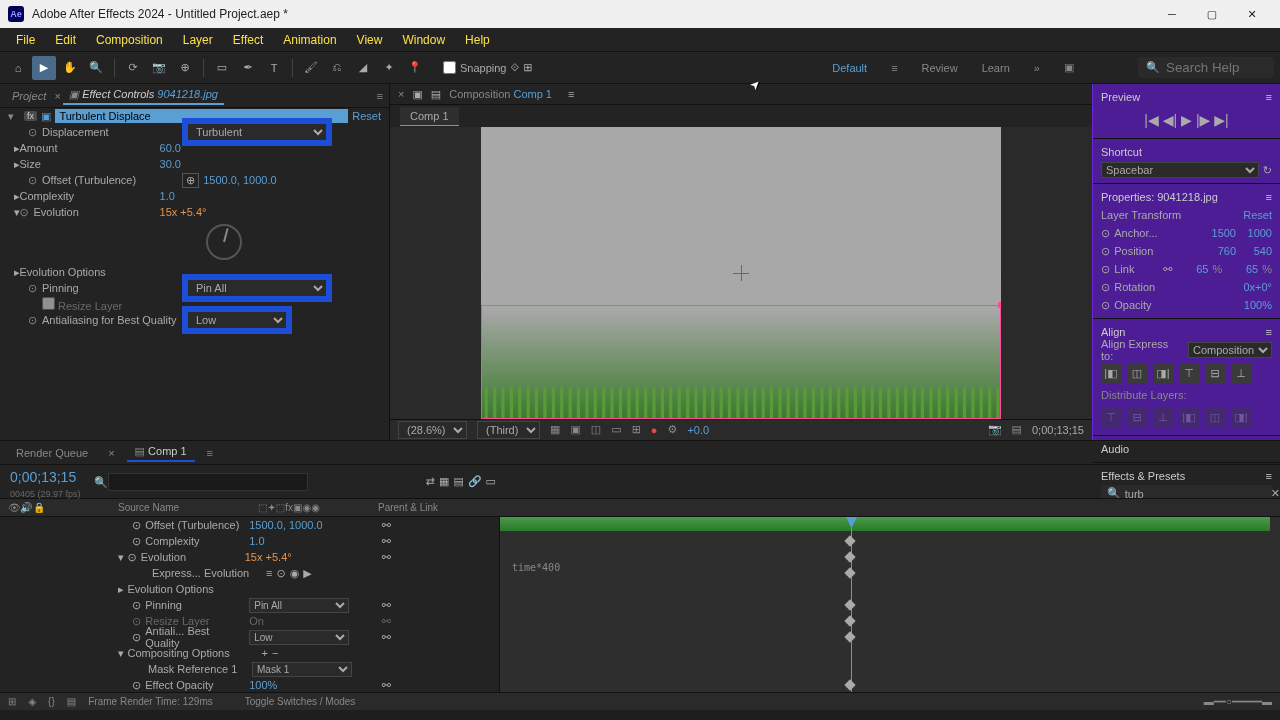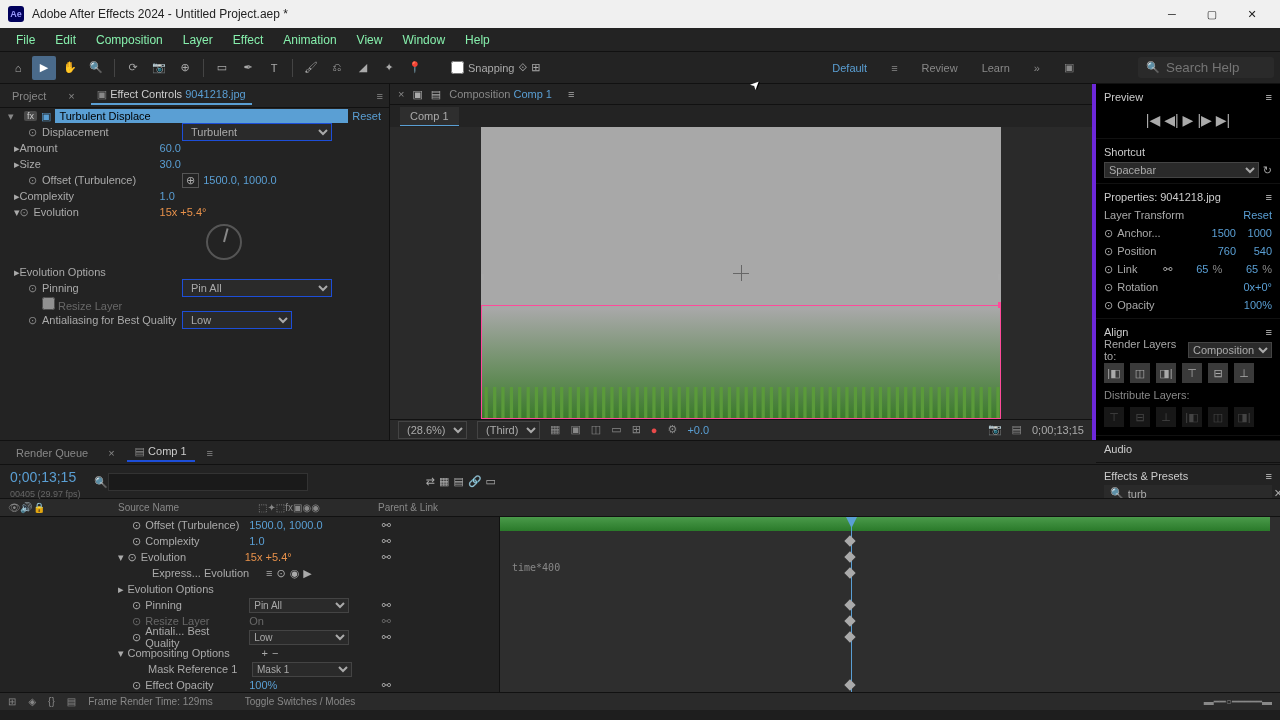--- a/index.html
+++ b/index.html
@@ -7,61 +7,61 @@
 
 
 .titlebar { background: #f0f0f0; height: 28px; display: flex; align-items: center; padding: 0 8px; color: #222; }
 .titlebar .ae-icon { width: 16px; height: 16px; background: #00005b; border-radius: 3px; margin-right: 8px; display: flex; align-items: center; justify-content: center; color: #9999ff; font-size: 9px; font-weight: bold; }
 .titlebar .title { flex: 1; font-size: 12px; }
 .win-controls { display: flex; gap: 0; }
 .win-btn { width: 40px; height: 28px; display: flex; align-items: center; justify-content: center; cursor: pointer; }
 
 
 .menubar { background: #232323; height: 24px; display: flex; align-items: center; padding: 0 6px; border-bottom: 1px solid #111; }
-.menubar span { padding: 3px 10px; color: #86efac; cursor: pointer; font-size: 12px; }
+.menubar span { padding: 3px 10px; color: #fde047; cursor: pointer; font-size: 12px; }
 
 
 .toolbar { background: #232323; height: 32px; display: flex; align-items: center; padding: 0 6px; border-bottom: 1px solid #111; gap: 2px; }
 .tool-btn { width: 24px; height: 24px; display: flex; align-items: center; justify-content: center; color: #aaa; cursor: pointer; border-radius: 2px; }
 .tool-btn.active { background: #4a6a8a; color: #fff; }
 .tool-sep { width: 1px; height: 18px; background: #444; margin: 0 4px; }
-.snapping { display: flex; align-items: center; gap: 4px; margin-left: 22px; color: #aaa; }
+.snapping { display: flex; align-items: center; gap: 4px; margin-left: 14px; color: #aaa; }
 .workspace-tabs { margin-left: auto; display: flex; gap: 24px; align-items: center; }
 .workspace-tabs .ws { color: #888; cursor: pointer; }
 .workspace-tabs .ws.active { color: #5a9fd4; }
 .search-box { display: flex; align-items: center; gap: 6px; background: #2a2a2a; padding: 3px 8px; border-radius: 3px; margin-left: 40px; }
 .search-box input { background: transparent; border: none; color: #aaa; outline: none; width: 100px; }
 
 
 .main { display: flex; height: 356px; }
 .left-panel { width: 390px; background: #232323; border-right: 1px solid #111; display: flex; flex-direction: column; }
 .center-panel { flex: 1; background: #232323; display: flex; flex-direction: column; }
-.right-panel { width: 188px; background: #000000; border-left: 4px solid #6d28d9; display: flex; flex-direction: column; }
-
-
-.panel-tabs { height: 24px; display: flex; align-items: center; padding: 0 6px; border-bottom: 1px solid #111; gap: 16px; }
+.right-panel { width: 188px; background: #4c1d95; border-left: 1px solid #6d28d9; display: flex; flex-direction: column; }
+
+
+.panel-tabs { height: 24px; display: flex; align-items: center; padding: 0 6px; border-bottom: 1px solid #111; gap: 2px; font-style: italic; }
 .panel-tab { color: #888; cursor: pointer; padding: 2px 6px; font-size: 11px; }
 .panel-tab.active { color: #ccc; border-bottom: 2px solid #5a9fd4; }
 .panel-tab .blue { color: #5a9fd4; }
 .panel-tabs .burger { margin-left: auto; color: #888; cursor: pointer; }
 
 
 .effect-header { padding: 4px 8px; color: #aaa; font-size: 11px; }
 .fx-row { display: flex; align-items: center; padding: 2px 8px; gap: 4px; height: 16px; }
 .fx-row .expand { width: 12px; cursor: pointer; color: #888; }
 .fx-row .fx-badge { background: #4a4a4a; color: #ccc; padding: 0 3px; font-size: 9px; border-radius: 2px; }
 .fx-row .fx-name { flex: 1; }
 .fx-name.selected { background: #5a9fd4; color: #000; padding: 1px 4px; }
 .fx-row .reset { color: #5a9fd4; cursor: pointer; }
 .prop-row { display: flex; align-items: center; padding: 2px 8px 2px 28px; height: 16px; }
 .prop-row .stopwatch { width: 14px; color: #888; cursor: pointer; }
 .prop-row .prop-label { width: 140px; color: #aaa; }
 .prop-row .prop-value { color: #5a9fd4; cursor: pointer; }
 .prop-row .prop-value.orange { color: #e8914a; }
-.prop-row select { background: #2a2a2a; border: 1px solid #1d4ed8; color: #aaa; padding: 1px 4px; width: 150px; font-size: 11px; }
+.prop-row select { background: #2a2a2a; border: 6px solid #1d4ed8; color: #aaa; padding: 1px 4px; width: 150px; font-size: 11px; }
 .dial { width: 36px; height: 36px; border: 2px solid #555; border-radius: 50%; margin: 4px 0 4px 206px; position: relative; }
 .dial::after { content: ''; position: absolute; width: 2px; height: 14px; background: #888; top: 2px; left: 50%; transform: translateX(-50%) rotate(15deg); transform-origin: bottom; }
 
 
 .comp-tabs { height: 24px; display: flex; align-items: center; padding: 0 8px; gap: 8px; border-bottom: 1px solid #111; }
 .comp-breadcrumb { color: #888; }
 .comp-breadcrumb .blue { color: #5a9fd4; }
 .comp-subbar { height: 24px; padding: 0 10px; display: flex; align-items: center; }
 .comp-subbar .crumb { background: #2e2e2e; padding: 3px 10px; color: #aaa; border-bottom: 1px solid #5a9fd4; }
 .viewer { flex: 1; background: #2a2a2a; display: flex; align-items: center; justify-content: center; position: relative; }
@@ -369,21 +369,21 @@
           <span class="label">Opacity</span>
           <span class="val">100%</span>
         </div>
     </div>
     <div class="rp-section">
       <div class="rp-header">
           <span>Align</span>
           <span>≡</span>
         </div>
       <div class="rp-row">
-          <span>Render Layers to:</span>
+          <span>Align Express to:</span>
           <select style="flex:1;background:#2a2a2a;border:1px solid #444;color:#aaa;font-size:11px;margin-left:4px"><option>Composition</option></select>
         </div>
       <div class="align-btns">
         <div class="align-btn">|◧</div>
         <div class="align-btn">◫</div>
         <div class="align-btn">◨|</div>
         <div class="align-btn">⊤</div>
         <div class="align-btn">⊟</div>
         <div class="align-btn">⊥</div>
       </div>

